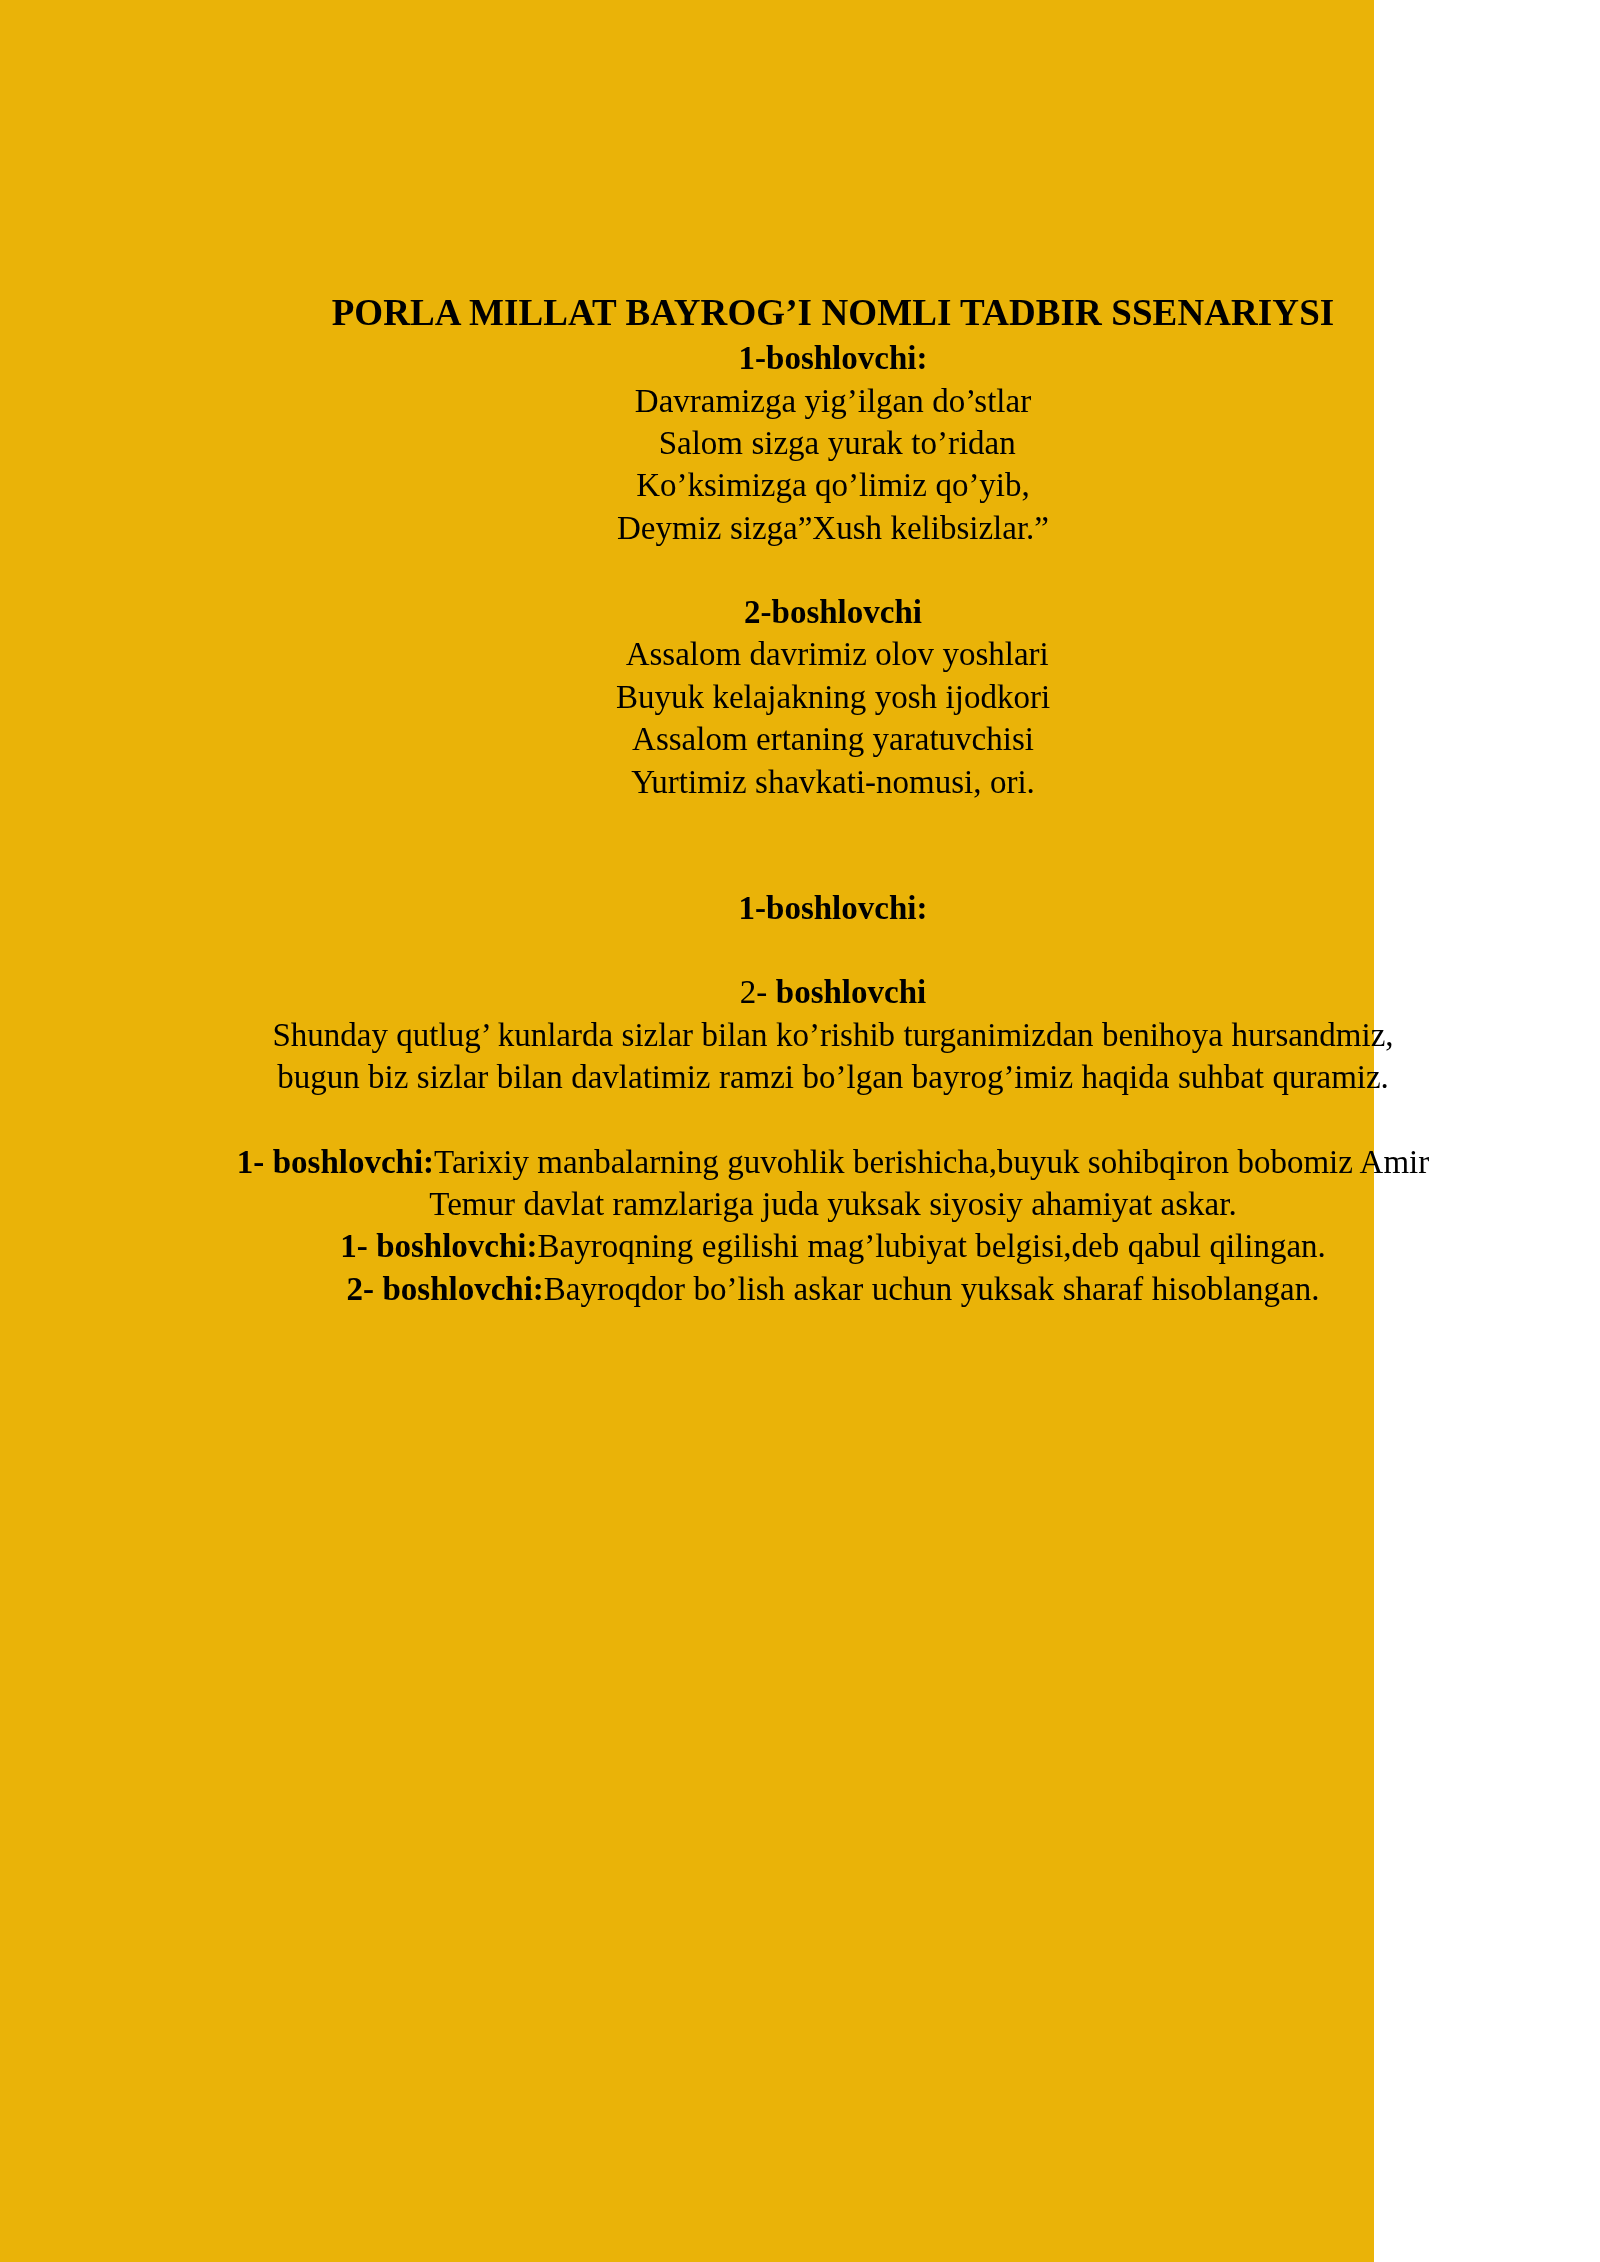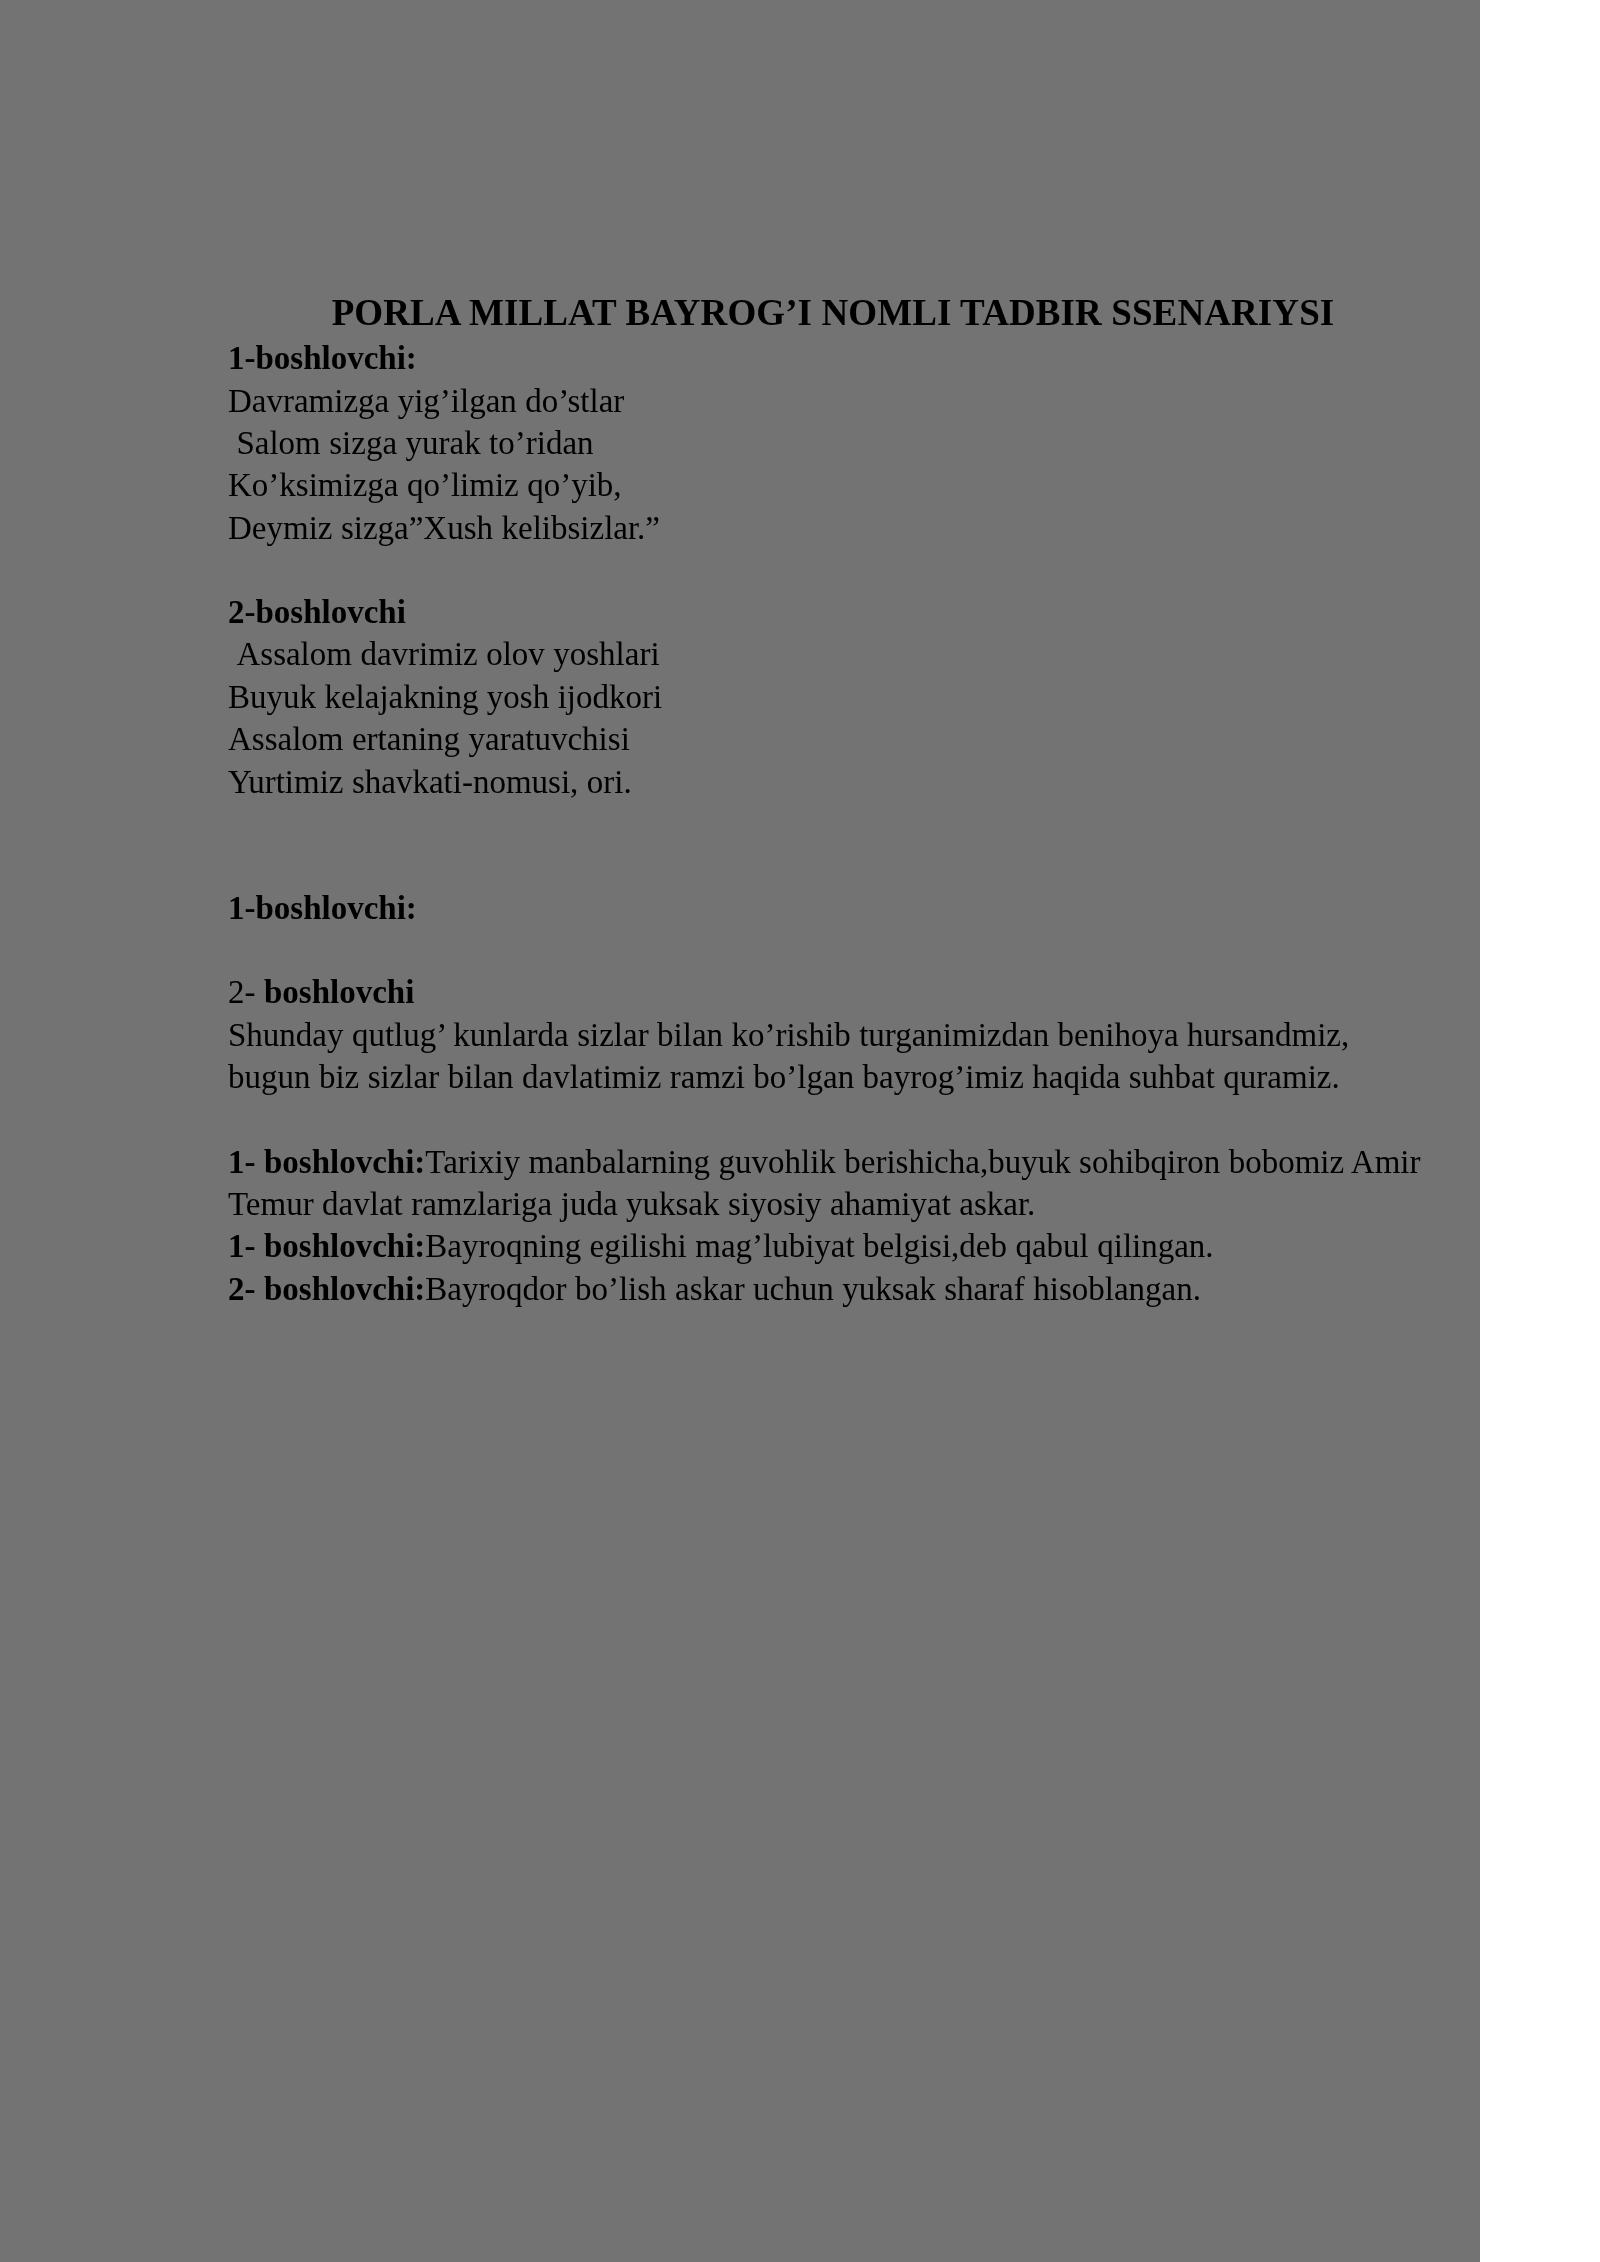--- a/index.html
+++ b/index.html
@@ -10,23 +10,23 @@
   body {
     width: 1600px;
     height: 2262px;
     font-family: "Liberation Serif", "DejaVu Serif", serif;
     color: #000000;
     -webkit-font-smoothing: antialiased;
   }
 
   #page {
     position: relative;
-    width: 1480px;
+    width: 1374px;
     height: 2262px;
-    background: #737373;
+    background: #eab308;
     box-sizing: border-box;
   }
 
   
   #content {
     position: absolute;
     left: 228px;
     top: 290px;
     width: 1210px;
   }
@@ -39,21 +39,21 @@
     letter-spacing: 0.1px;
     margin: 0 0 2px 0;
     padding: 0 18px;
   }
 
   .para {
     font-size: 33px;
     line-height: 1.285;
     margin: 0;
     padding: 0;
-    text-align: left;
+    text-align: center;
     white-space: pre-wrap;
     word-spacing: 0.2px;
   }
 
   .speaker {
     font-weight: bold;
   }
 
   .speaker-num-plain {
     font-weight: normal;

